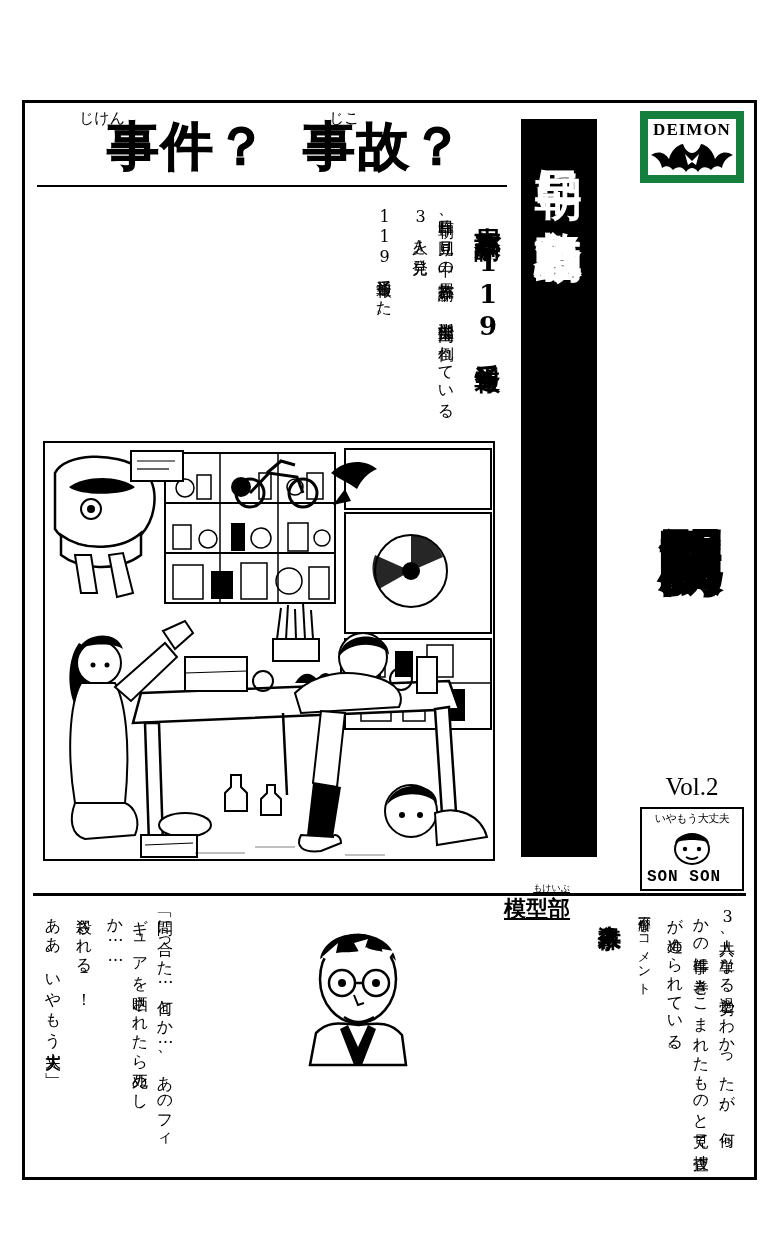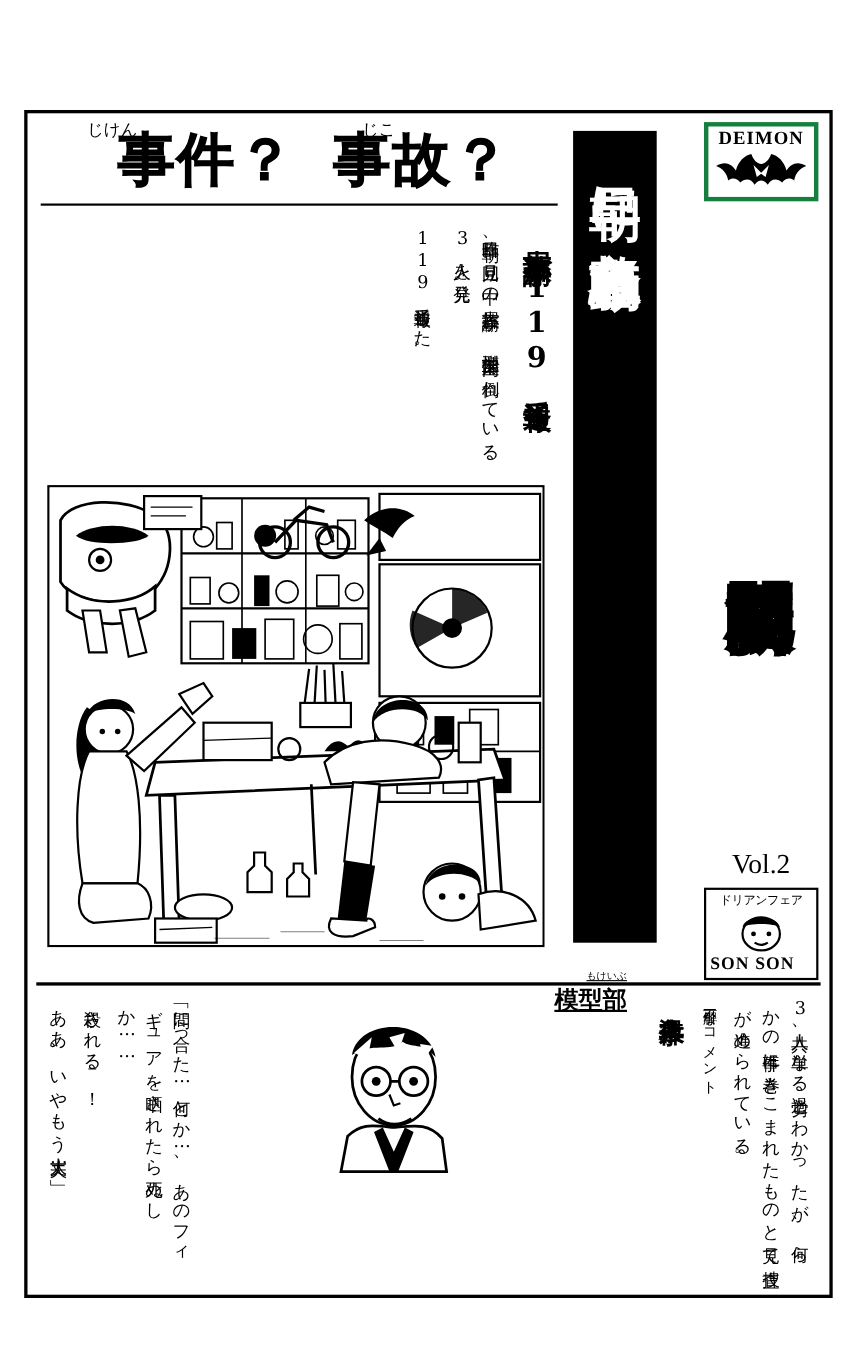--- a/index.html
+++ b/index.html
@@ -41,21 +41,21 @@
     right: 4px;
     top: 4px;
     width: 116px;
     height: 780px;
     text-align: center;
   }
   .deimon-logo {
     width: 104px;
     height: 72px;
     margin: 4px auto 6px auto;
-    border: 4px solid #15803d;
+    border: 8px solid #15803d;
     box-sizing: border-box;
     position: relative;
     background: #fff;
   }
   .deimon-logo .dl-text {
     font-family: "Liberation Serif", serif;
     font-weight: bold;
     font-size: 17px;
     letter-spacing: 1px;
     line-height: 20px;
@@ -101,21 +101,21 @@
   .fair-badge .fb-top {
     font-size: 11px;
     font-family: "DejaVu Sans", sans-serif;
     margin-top: 2px;
     letter-spacing: -0.5px;
   }
   .fair-badge .fb-bottom {
     position: absolute;
     bottom: 3px;
     left: 0; right: 16px;
-    font-family: Liberation Serif, serif;
+    font-family: Liberation Mono, monospace;
     font-weight: bold;
     font-size: 16px;
     letter-spacing: 1px;
   }
   .fair-face {
     position: absolute;
     top: 18px; left: 50%;
     transform: translateX(-50%);
     width: 46px; height: 40px;
   }
@@ -340,21 +340,21 @@
           <path d="M2 14 C10 9 16 12 20 18 C22 10 28 4 34 3 C36 9 40 12 43 12 C46 12 50 9 52 3 C58 4 64 10 66 18 C70 12 76 9 84 14 C78 16 74 21 73 27 C69 24 65 25 62 29 C58 25 52 25 49 31 C47 28 45 27 43 27 C41 27 39 28 37 31 C34 25 28 25 24 29 C21 25 17 24 13 27 C12 21 8 16 2 14 Z" fill="#000"></path>
           <path d="M36 13 L43 20 L50 13 L47 24 L43 21 L39 24 Z" fill="#fff"></path>
         </svg>
       </div>
 
       <div class="big-title">泥門高校新聞</div>
 
       <div class="vol">Vol.2</div>
 
       <div class="fair-badge">
-        <div class="fb-top">ドリアンフェア</div>
+        <div class="fb-top">いやもう大丈夫</div>
         <svg class="fair-face" viewBox="0 0 46 40">
           <ellipse cx="23" cy="22" rx="17" ry="15" fill="#fff" stroke="#000" stroke-width="2"></ellipse>
           <path d="M6 16 C8 4 38 4 40 16 C34 12 12 12 6 16 Z" fill="#000"></path>
           <circle cx="16" cy="22" r="2.2" fill="#000"></circle>
           <circle cx="30" cy="22" r="2.2" fill="#000"></circle>
           <path d="M17 30 Q23 34 29 30" stroke="#000" stroke-width="2" fill="none"></path>
         </svg>
         <div class="fb-bottom">SON SON</div>
       </div>
     </div>

